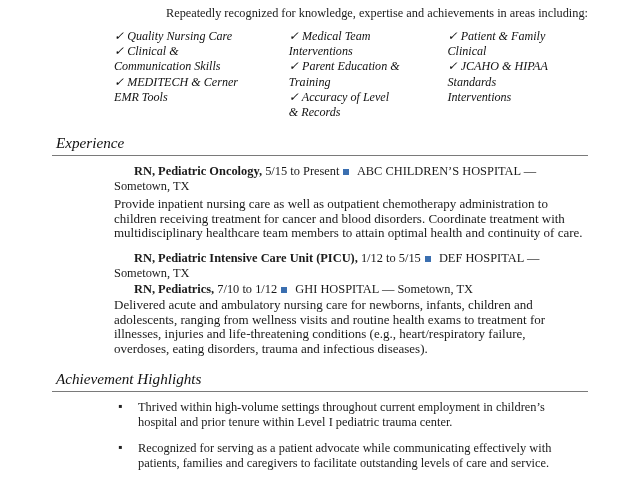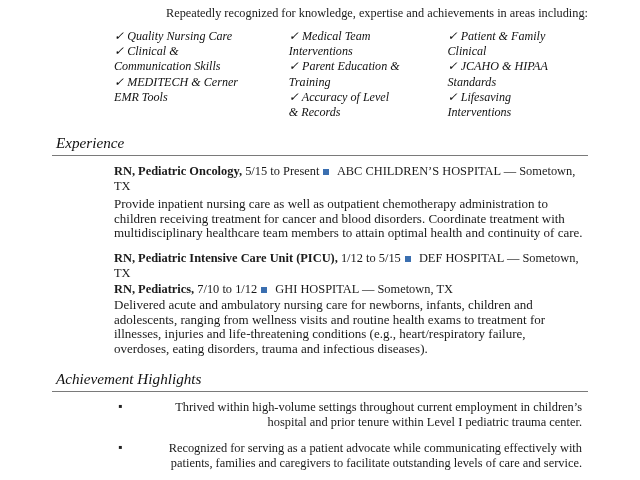--- a/index.html
+++ b/index.html
@@ -66,20 +66,21 @@
   .job {
     margin: 0 0 3px 0;
     padding-left: 62px;
   }
   .job-headline {
     font-size: 12.4px;
     line-height: 15px;
   }
   .job-title {
     font-weight: bold;
+    margin-left: 20px;
   }
   .job-dates { }
   .sq {
     display: inline-block;
     width: 6px;
     height: 6px;
     background: #3b6fb0;
     margin: 0 5px 1px 4px;
     vertical-align: middle;
   }
@@ -99,21 +100,20 @@
     margin: 0;
     padding: 0 0 0 62px;
   }
   .hl-item {
     position: relative;
     font-size: 12.4px;
     line-height: 14.8px;
     margin-bottom: 11px;
     padding-left: 24px;
     padding-right: 6px;
-    text-align: right;
   }
   .hl-item:before {
     content: "\25AA";
     position: absolute;
     left: 4px;
     top: -1px;
     font-size: 12px;
     color: #222;
   }
 </style>
@@ -138,21 +138,20 @@
       <div class="skill">✓ Parent Education &amp;</div>
       <div class="skill">Training</div>
       <div class="skill">✓ Accuracy of Level</div>
       <div class="skill">&amp; Records</div>
     </div>
     <div class="skills-col">
       <div class="skill">✓ Patient &amp; Family</div>
       <div class="skill">Clinical</div>
       <div class="skill">✓ JCAHO &amp; HIPAA</div>
       <div class="skill">Standards</div>
-      <div class="skill">✓ Lifesaving</div>
       <div class="skill">Interventions</div>
     </div>
   </div>
 
   <div class="section-head">Experience</div>
   <hr class="rule">
 
   <div class="job">
     <div class="job-headline">
       <span class="job-title">RN, Pediatric Oncology,</span><span class="job-dates"> 5/15 to Present</span><span class="sq"></span><span class="job-emp"> ABC CHILDREN’S HOSPITAL — Sometown, TX</span>

